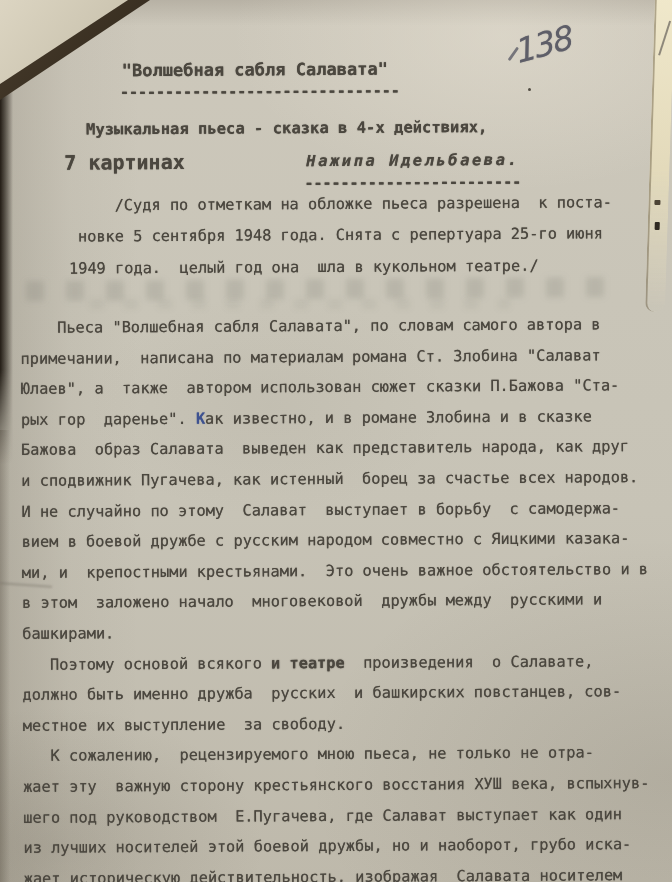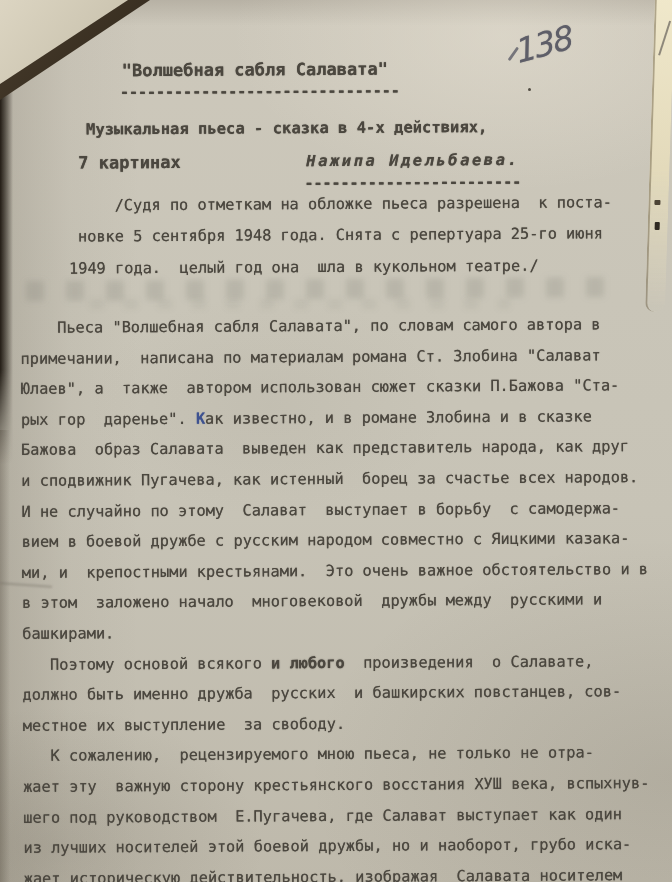--- a/index.html
+++ b/index.html
@@ -75,21 +75,21 @@
     color:#4b473f;
   }
   .tline{white-space:pre;font-size:15.3px;line-height:30.6px;height:30.6px;
     text-shadow:0 0 .7px rgba(72,68,60,.85);}
   .note .tline{line-height:31.4px;height:31.4px;}
   .heavy{font-weight:bold;text-shadow:0 0 .9px rgba(66,62,54,.9);}
   .abs{position:absolute;white-space:pre;}
   .title{top:54px;left:124px;font-size:17px;}
   .title-u{top:76px;left:122px;font-size:15px;letter-spacing:0;}
   .subtitle{top:113px;left:88px;font-size:15.5px;}
-  .pictures{top:146px;left:80px;font-size:17px;}
+  .pictures{top:146px;left:66px;font-size:20px;}
   .author{top:146px;left:308px;font-size:15.5px;letter-spacing:2.5px;font-style:italic;}
   .author-u{top:168px;left:306px;font-size:15px;}
   .note{position:absolute;top:189px;left:70px;}
   .bodytext{position:absolute;top:311px;left:21px;width:660px;}
   .b{font-weight:bold;text-shadow:0 0 1.2px rgba(60,56,48,.95);}
   .correction{color:#3e5290;font-weight:bold;text-shadow:0 0 .8px rgba(62,82,144,.8);}
   .pagenum{
     position:absolute;top:26px;left:518px;
     font-family:"DejaVu Sans", sans-serif;font-style:italic;font-size:33px;
     color:#5e5e68;letter-spacing:-2px;
@@ -146,21 +146,21 @@
       <div class="tline">Юлаев", а  также  автором использован сюжет сказки П.Бажова "Ста-</div>
       <div class="tline"><span>рых гор  даренье". </span><span class="correction">К</span><span>ак известно, и в романе Злобина и в сказке</span></div>
       <div class="tline">Бажова  образ Салавата  выведен как представитель народа, как друг</div>
       <div class="tline">и сподвижник Пугачева, как истенный  борец за счастье всех народов.</div>
       <div class="tline">И не случайно по этому  Салават  выступает в борьбу  с самодержа-</div>
       <div class="tline">вием в боевой дружбе с русским народом совместно с Яицкими казака-</div>
       <div class="tline">ми, и  крепостными крестьянами.  Это очень важное обстоятельство и в</div>
       <div class="tline">в этом  заложено начало  многовековой  дружбы между  русскими и</div>
       <div class="tline">башкирами.</div>
 
-      <div class="tline"><span>   Поэтому основой всякого </span><span class="b">и любого</span><span>  произведения  о Салавате,</span></div>
+      <div class="tline"><span>   Поэтому основой всякого </span><span class="b">и театре</span><span>  произведения  о Салавате,</span></div>
       <div class="tline">должно быть именно дружба  русских  и башкирских повстанцев, сов-</div>
       <div class="tline">местное их выступление  за свободу.</div>
 
       <div class="tline">   К сожалению,  рецензируемого мною пьеса, не только не отра-</div>
       <div class="tline">жает эту  важную сторону крестьянского восстания ХУШ века, вспыхнув-</div>
       <div class="tline">шего под руководством  Е.Пугачева, где Салават выступает как один</div>
       <div class="tline">из лучших носителей этой боевой дружбы, но и наоборот, грубо иска-</div>
       <div class="tline">жает историческую действительность, изображая  Салавата носителем</div>
     </div>
 

